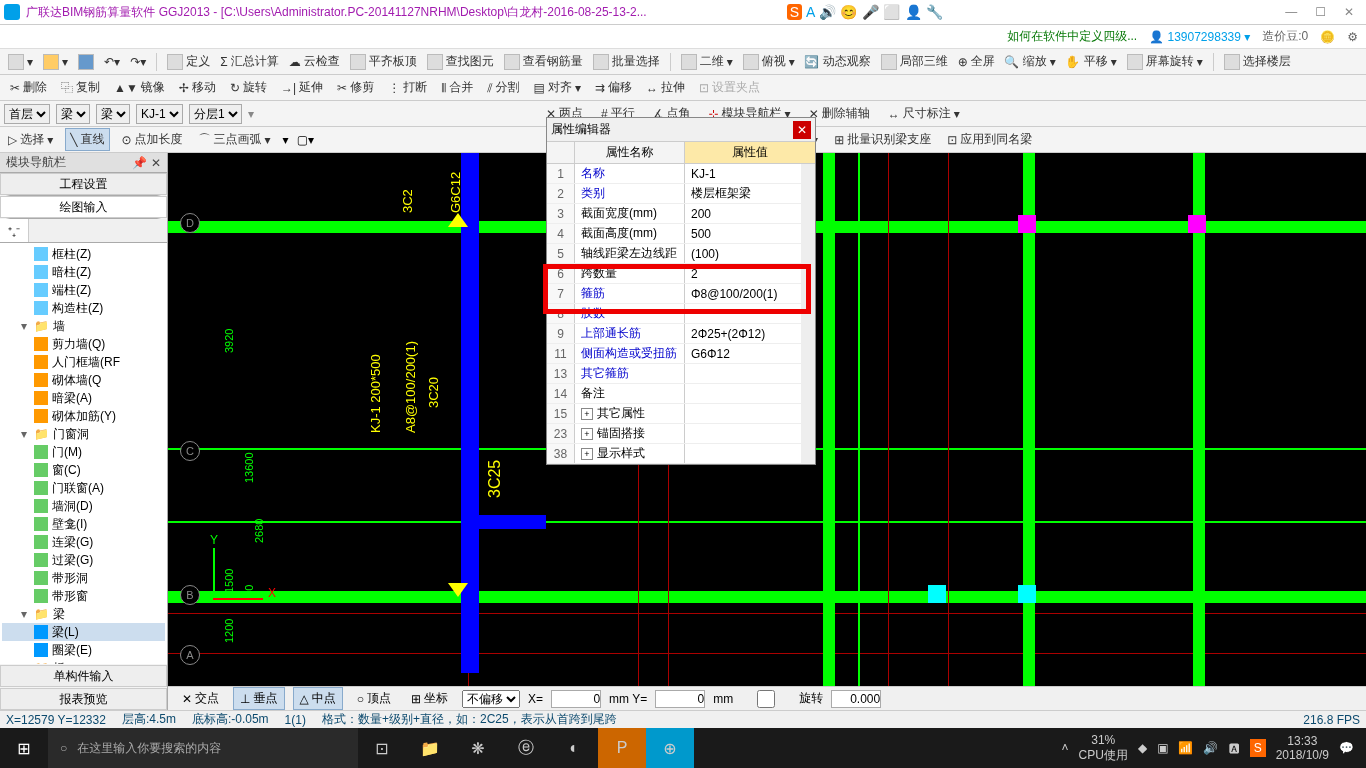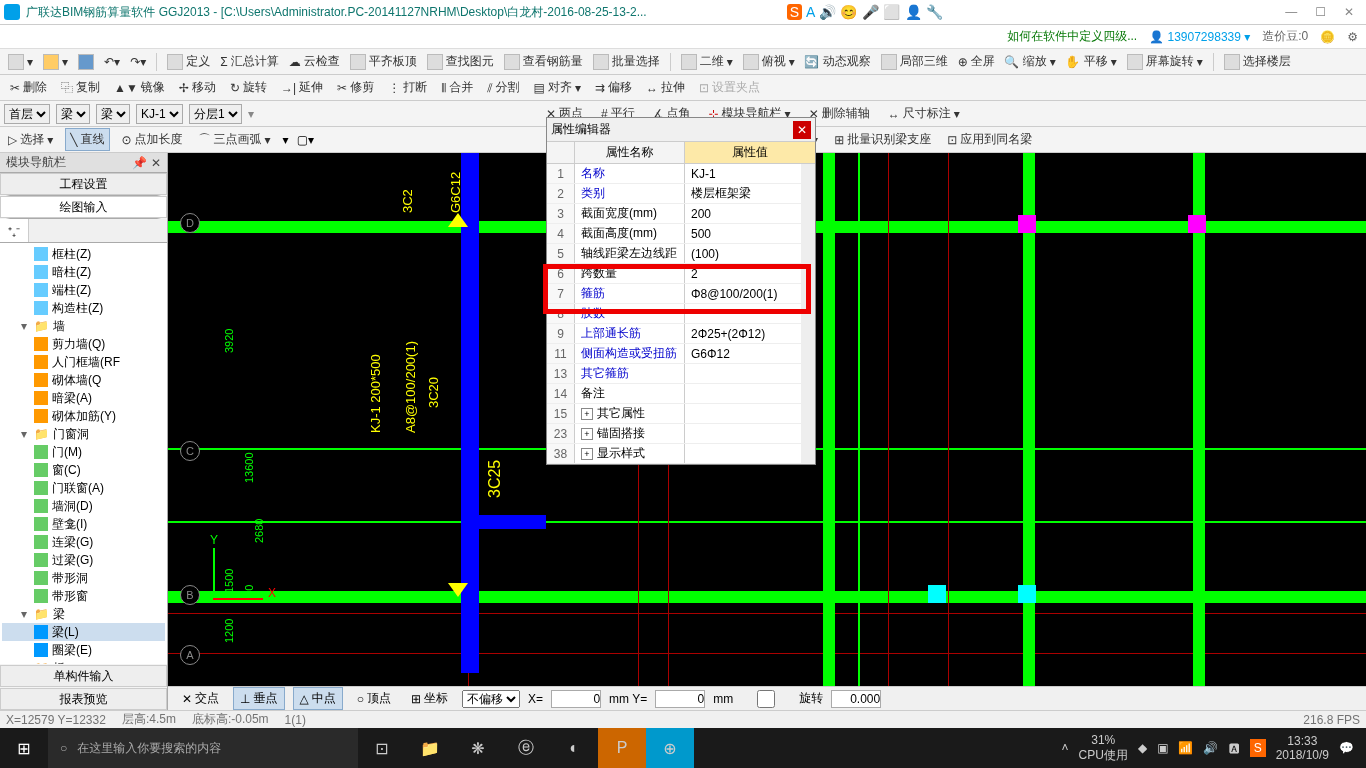--- a/index.html
+++ b/index.html
@@ -1,20 +1,20 @@
 <!DOCTYPE html>
 <html><head>
   <meta charset="utf-8">
   <style>
     * { box-sizing: border-box; margin: 0; padding: 0; font-family: "Microsoft YaHei", SimSun, sans-serif; font-size: 12px; }
     body { width: 1366px; height: 768px; background: #f0f0f0; overflow: hidden; position: relative; }
     
     .titlebar { height: 25px; background: #fff; display: flex; align-items: center; padding: 0 4px; border-bottom: 1px solid #ccc; }
     .titlebar .appicon { width: 16px; height: 16px; background: #00a0e9; border-radius: 3px; margin-right: 6px; }
-    .titlebar .title { color: #0f766e; flex: 0 0 auto; }
+    .titlebar .title { color: #a21caf; flex: 0 0 auto; }
     .titlebar .ime { margin-left: 140px; display: flex; gap: 4px; color: #00a0e9; }
     .titlebar .ime span { font-size: 14px; }
     .titlebar .winbtns { margin-left: auto; display: flex; gap: 18px; color: #888; padding-right: 8px; }
     
     .menubar { height: 24px; background: #fff; display: flex; align-items: center; padding: 0 8px; border-bottom: 1px solid #ddd; justify-content: flex-end; gap: 12px; }
     .menubar .promo { color: #0a7a0a; }
     .menubar .user { color: #00a0e9; }
     .menubar .coins { color: #666; }
     .menubar .gear { color: #666; }
     
@@ -68,21 +68,21 @@
     .canvas .ycs .xlbl { color: #f00; position: absolute; top: 38px; left: 55px; }
     .canvas .bluecol { position: absolute; background: #00f; }
     .canvas .magsq { position: absolute; width: 18px; height: 18px; background: #f0f; }
     .canvas .cysq { position: absolute; width: 18px; height: 18px; background: #0ff; }
     
     .snapbar { position: absolute; bottom: 58px; left: 168px; right: 0; height: 24px; background: #f0f0f0; border-top: 1px solid #ccc; display: flex; align-items: center; padding: 0 8px; gap: 8px; }
     .snapbar .sbtn { display: flex; align-items: center; gap: 3px; padding: 2px 6px; }
     .snapbar .sbtn.active { background: #cde; border: 1px solid #8ac; }
     .snapbar input { width: 50px; height: 18px; text-align: right; border: 1px solid #aaa; }
     
-    .statusbar { position: absolute; bottom: 40px; left: 0; right: 0; height: 18px; background: #f0f0f0; border-top: 1px solid #ccc; display: flex; align-items: center; padding: 0 6px; gap: 16px; color: #737373; font-size: 12px; }
+    .statusbar { position: absolute; bottom: 40px; left: 0; right: 0; height: 18px; background: #f0f0f0; border-top: 1px solid #ccc; display: flex; align-items: center; padding: 0 6px; gap: 16px; color: #0c4a6e; font-size: 12px; }
     .statusbar .fps { margin-left: auto; }
     
     .propdlg { position: absolute; left: 546px; top: 117px; width: 270px; background: #fff; border: 1px solid #888; z-index: 100; text-align: right; }
     .propdlg .dlghdr { height: 24px; background: #f0f0f0; display: flex; align-items: center; justify-content: space-between; padding: 0 4px; border-bottom: 1px solid #ccc; }
     .propdlg .dlghdr .close { width: 18px; height: 18px; background: #c00; color: #fff; display: flex; align-items: center; justify-content: center; cursor: pointer; }
     .propdlg .gridhdr { display: flex; height: 22px; border-bottom: 1px solid #ccc; }
     .propdlg .gridhdr .c1 { width: 28px; background: #f4f4f4; border-right: 1px solid #ccc; }
     .propdlg .gridhdr .c2 { width: 110px; background: #f4f4f4; border-right: 1px solid #ccc; display: flex; align-items: center; justify-content: center; }
     .propdlg .gridhdr .c3 { flex: 1; background: #fde9a8; display: flex; align-items: center; justify-content: center; }
     .propdlg .row { display: flex; height: 20px; border-bottom: 1px solid #eee; }
@@ -551,20 +551,21 @@
   Y=<input value="0" style=""> mm
   <input type="checkbox" style=""> <span>旋转</span>
   <input value="0.000" style="">
 </div>
 
 <div class="statusbar">
   <span>X=12579 Y=12332</span>
   <span>层高:4.5m</span>
   <span>底标高:-0.05m</span>
   <span>1(1)</span>
+  <span>格式：数量+级别+直径，如：2C25，表示从首跨到尾跨</span>
   <span class="fps">216.8 FPS</span>
 </div>
 
 <div class="taskbar">
   <div class="start">⊞</div>
   <div class="search">
     <span>○</span>
     <span>在这里输入你要搜索的内容</span>
   </div>
   <div class="tasks">

